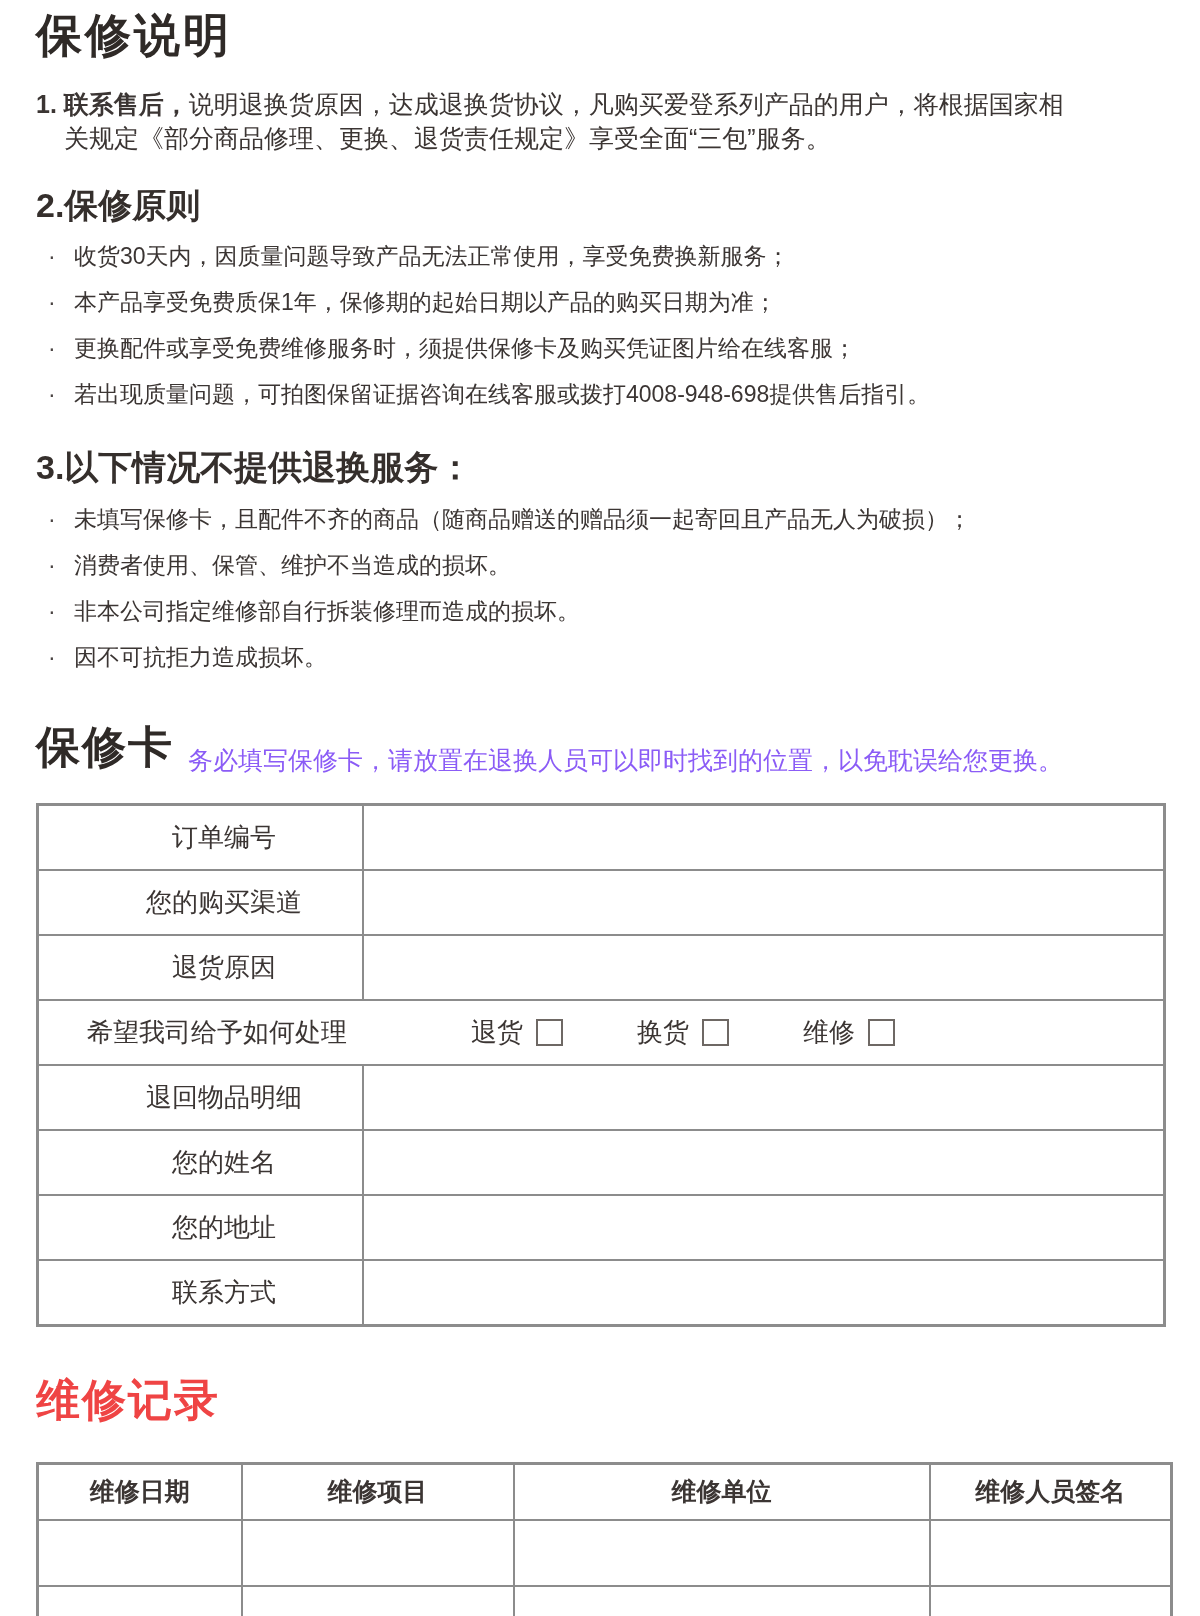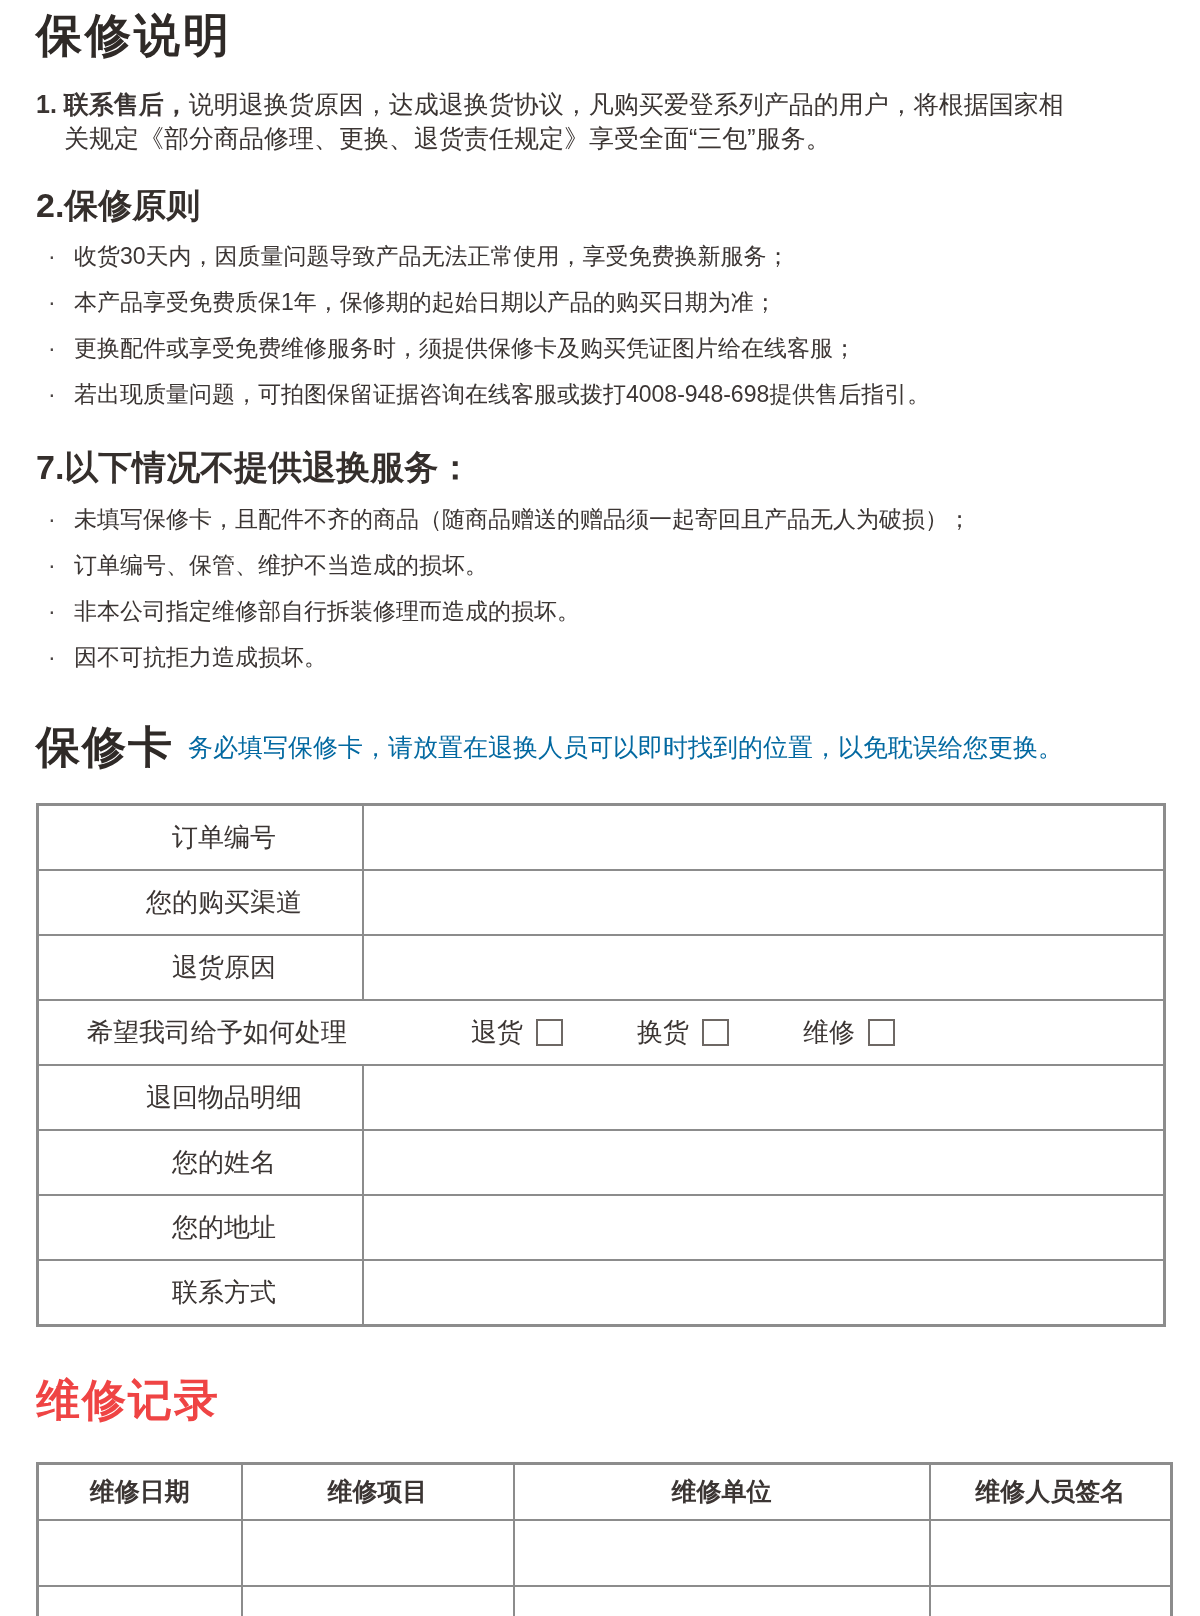--- a/index.html
+++ b/index.html
@@ -55,34 +55,34 @@
   }
   .bullet .dot {
     display: inline-block;
     width: 26px;
     text-indent: 0;
     color: #4a4442;
   }
   
   .card-head {
     display: flex;
-    align-items: center;
+    align-items: flex-end;
     gap: 14px;
     margin: 42px 0 26px 0;
   }
   .card-title {
     font-size: 44px;
     font-weight: bold;
     color: #2f2a27;
     letter-spacing: 2px;
     white-space: nowrap;
   }
   .card-note {
     font-size: 25px;
-    color: #0369a1;
+    color: #8b5cf6;
   }
   
   table {
     border-collapse: collapse;
     table-layout: fixed;
   }
   .warranty-table {
     width: 1130px;
     border: 3px solid #8c8c8c;
   }
@@ -162,24 +162,24 @@
   <p class="para"><span class="lead">1. 联系售后，</span><span>说明退换货原因，达成退换货协议，凡购买爱登系列产品的用户，将根据国家相关规定《部分商品修理、更换、退货责任规定》享受全面“三包”服务。</span></p>
 
   <h2 class="sec-heading">2.保修原则</h2>
   <div class="bullets">
     <p class="bullet"><span class="dot">·</span><span>收货30天内，因质量问题导致产品无法正常使用，享受免费换新服务；</span></p>
     <p class="bullet"><span class="dot">·</span><span>本产品享受免费质保1年，保修期的起始日期以产品的购买日期为准；</span></p>
     <p class="bullet"><span class="dot">·</span><span>更换配件或享受免费维修服务时，须提供保修卡及购买凭证图片给在线客服；</span></p>
     <p class="bullet"><span class="dot">·</span><span>若出现质量问题，可拍图保留证据咨询在线客服或拨打4008-948-698提供售后指引。</span></p>
   </div>
 
-  <h2 class="sec-heading" style="margin-top:32px">7.以下情况不提供退换服务：</h2>
+  <h2 class="sec-heading" style="margin-top:32px">3.以下情况不提供退换服务：</h2>
   <div class="bullets">
     <p class="bullet"><span class="dot">·</span><span>未填写保修卡，且配件不齐的商品（随商品赠送的赠品须一起寄回且产品无人为破损）；</span></p>
-    <p class="bullet"><span class="dot">·</span><span>订单编号、保管、维护不当造成的损坏。</span></p>
+    <p class="bullet"><span class="dot">·</span><span>消费者使用、保管、维护不当造成的损坏。</span></p>
     <p class="bullet"><span class="dot">·</span><span>非本公司指定维修部自行拆装修理而造成的损坏。</span></p>
     <p class="bullet"><span class="dot">·</span><span>因不可抗拒力造成损坏。</span></p>
   </div>
 
   <div class="card-head">
     <span class="card-title">保修卡</span>
     <span class="card-note">务必填写保修卡，请放置在退换人员可以即时找到的位置，以免耽误给您更换。</span>
   </div>
 
   <table class="warranty-table">

